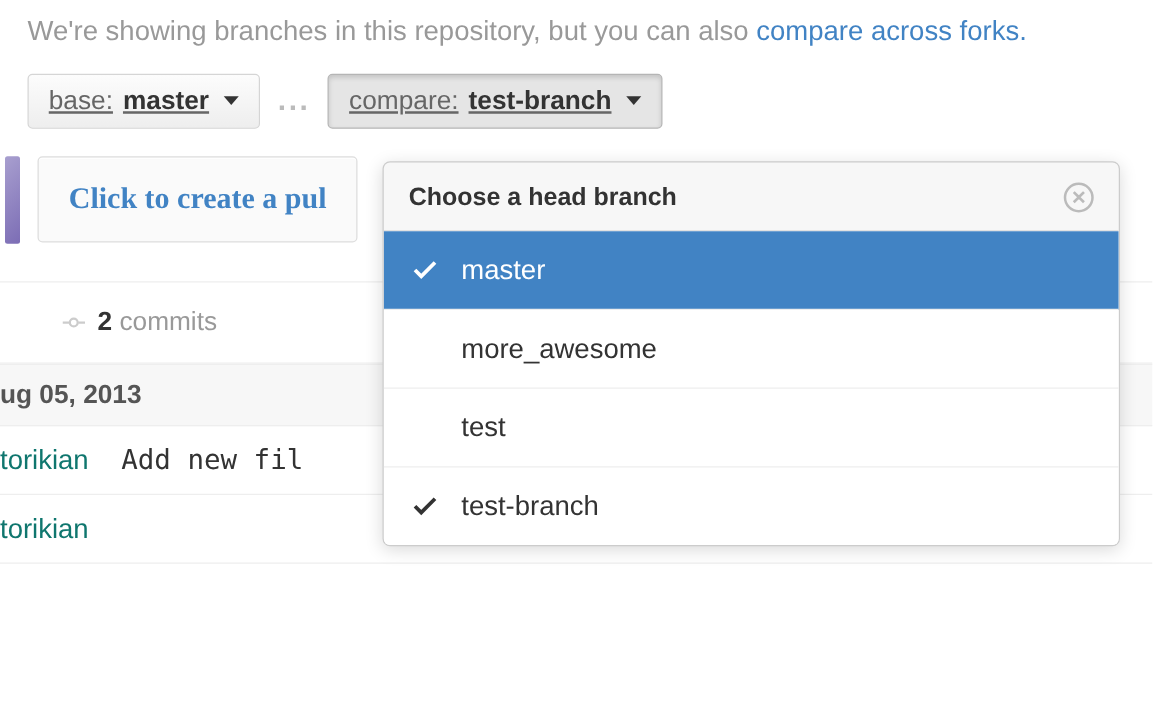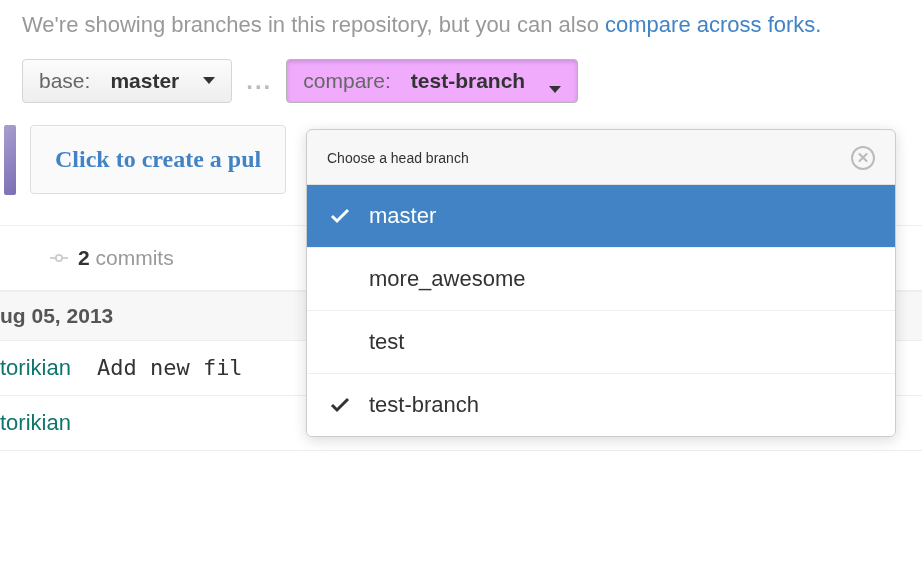--- a/index.html
+++ b/index.html
@@ -27,28 +27,28 @@
   }
   .branch-btn {
     background: linear-gradient(#fcfcfc,#eee);
     border: 1px solid #d5d5d5;
     border-radius: 4px;
     padding: 9px 16px;
     font-size: 21px;
     color: #666;
     display: flex;
     align-items: center;
-    gap: 20px;
+    gap: 8px;
     cursor: pointer;
+    text-decoration: underline;
   }
   .branch-btn.pressed {
-    background: #f0abfc;
+    background: #e5e5e5;
     border-color: #b5b5b5;
     box-shadow: inset 0 2px 4px rgba(0,0,0,0.15);
-    align-items: flex-end;
   }
   .branch-btn .val { color: #333; font-weight: 600; }
   .caret {
     width: 0; height: 0;
     border-left: 6px solid transparent;
     border-right: 6px solid transparent;
     border-top: 7px solid #333;
     margin-left: 4px;
   }
   .dots { color: #bbb; font-size: 24px; font-weight: bold; letter-spacing: 2px; }
@@ -129,22 +129,22 @@
     overflow: hidden;
   }
   .popover-header {
     display: flex;
     justify-content: space-between;
     align-items: center;
     padding: 16px 20px 14px 20px;
     border-bottom: 1px solid #e1e1e1;
   }
   .popover-header h3 {
-    font-size: 14px;
-    font-weight: 400;
+    font-size: 20px;
+    font-weight: 700;
     color: #333;
   }
   .close-btn {
     width: 24px; height: 24px;
     border: 2px solid #bbb;
     border-radius: 50%;
     display: flex; align-items:center; justify-content:center;
     color: #bbb;
     font-weight: 700;
     cursor: pointer;

